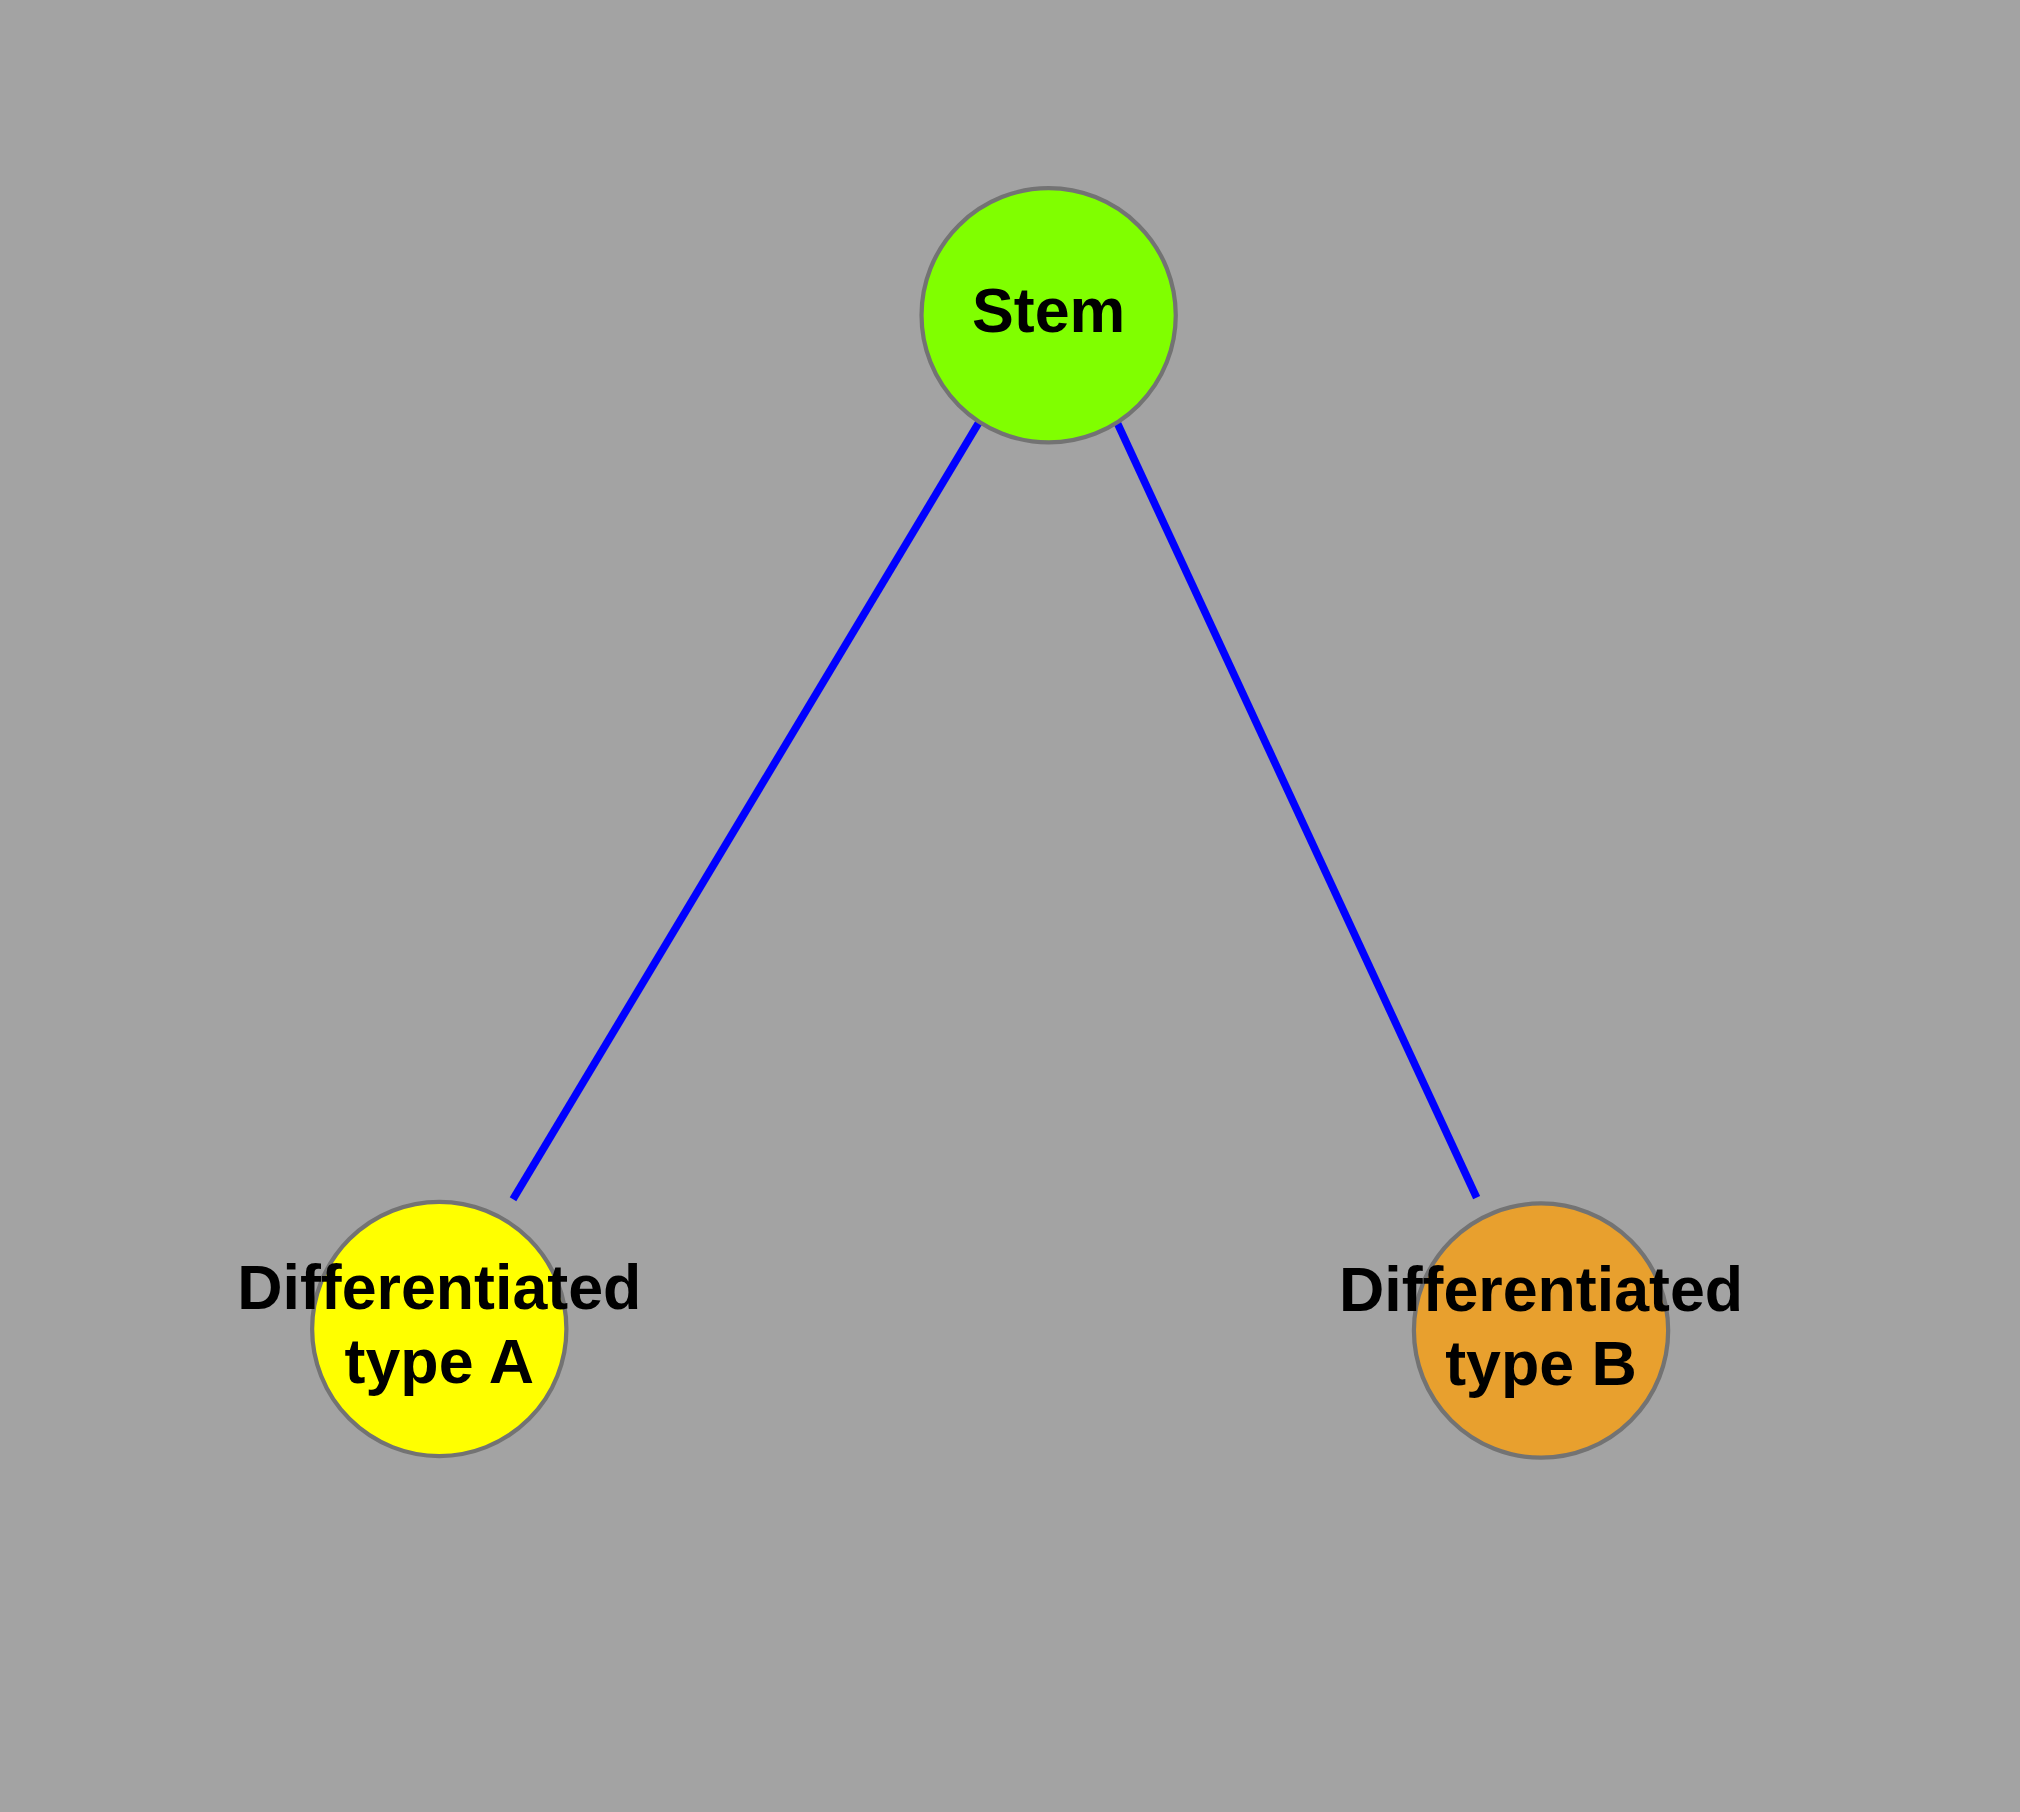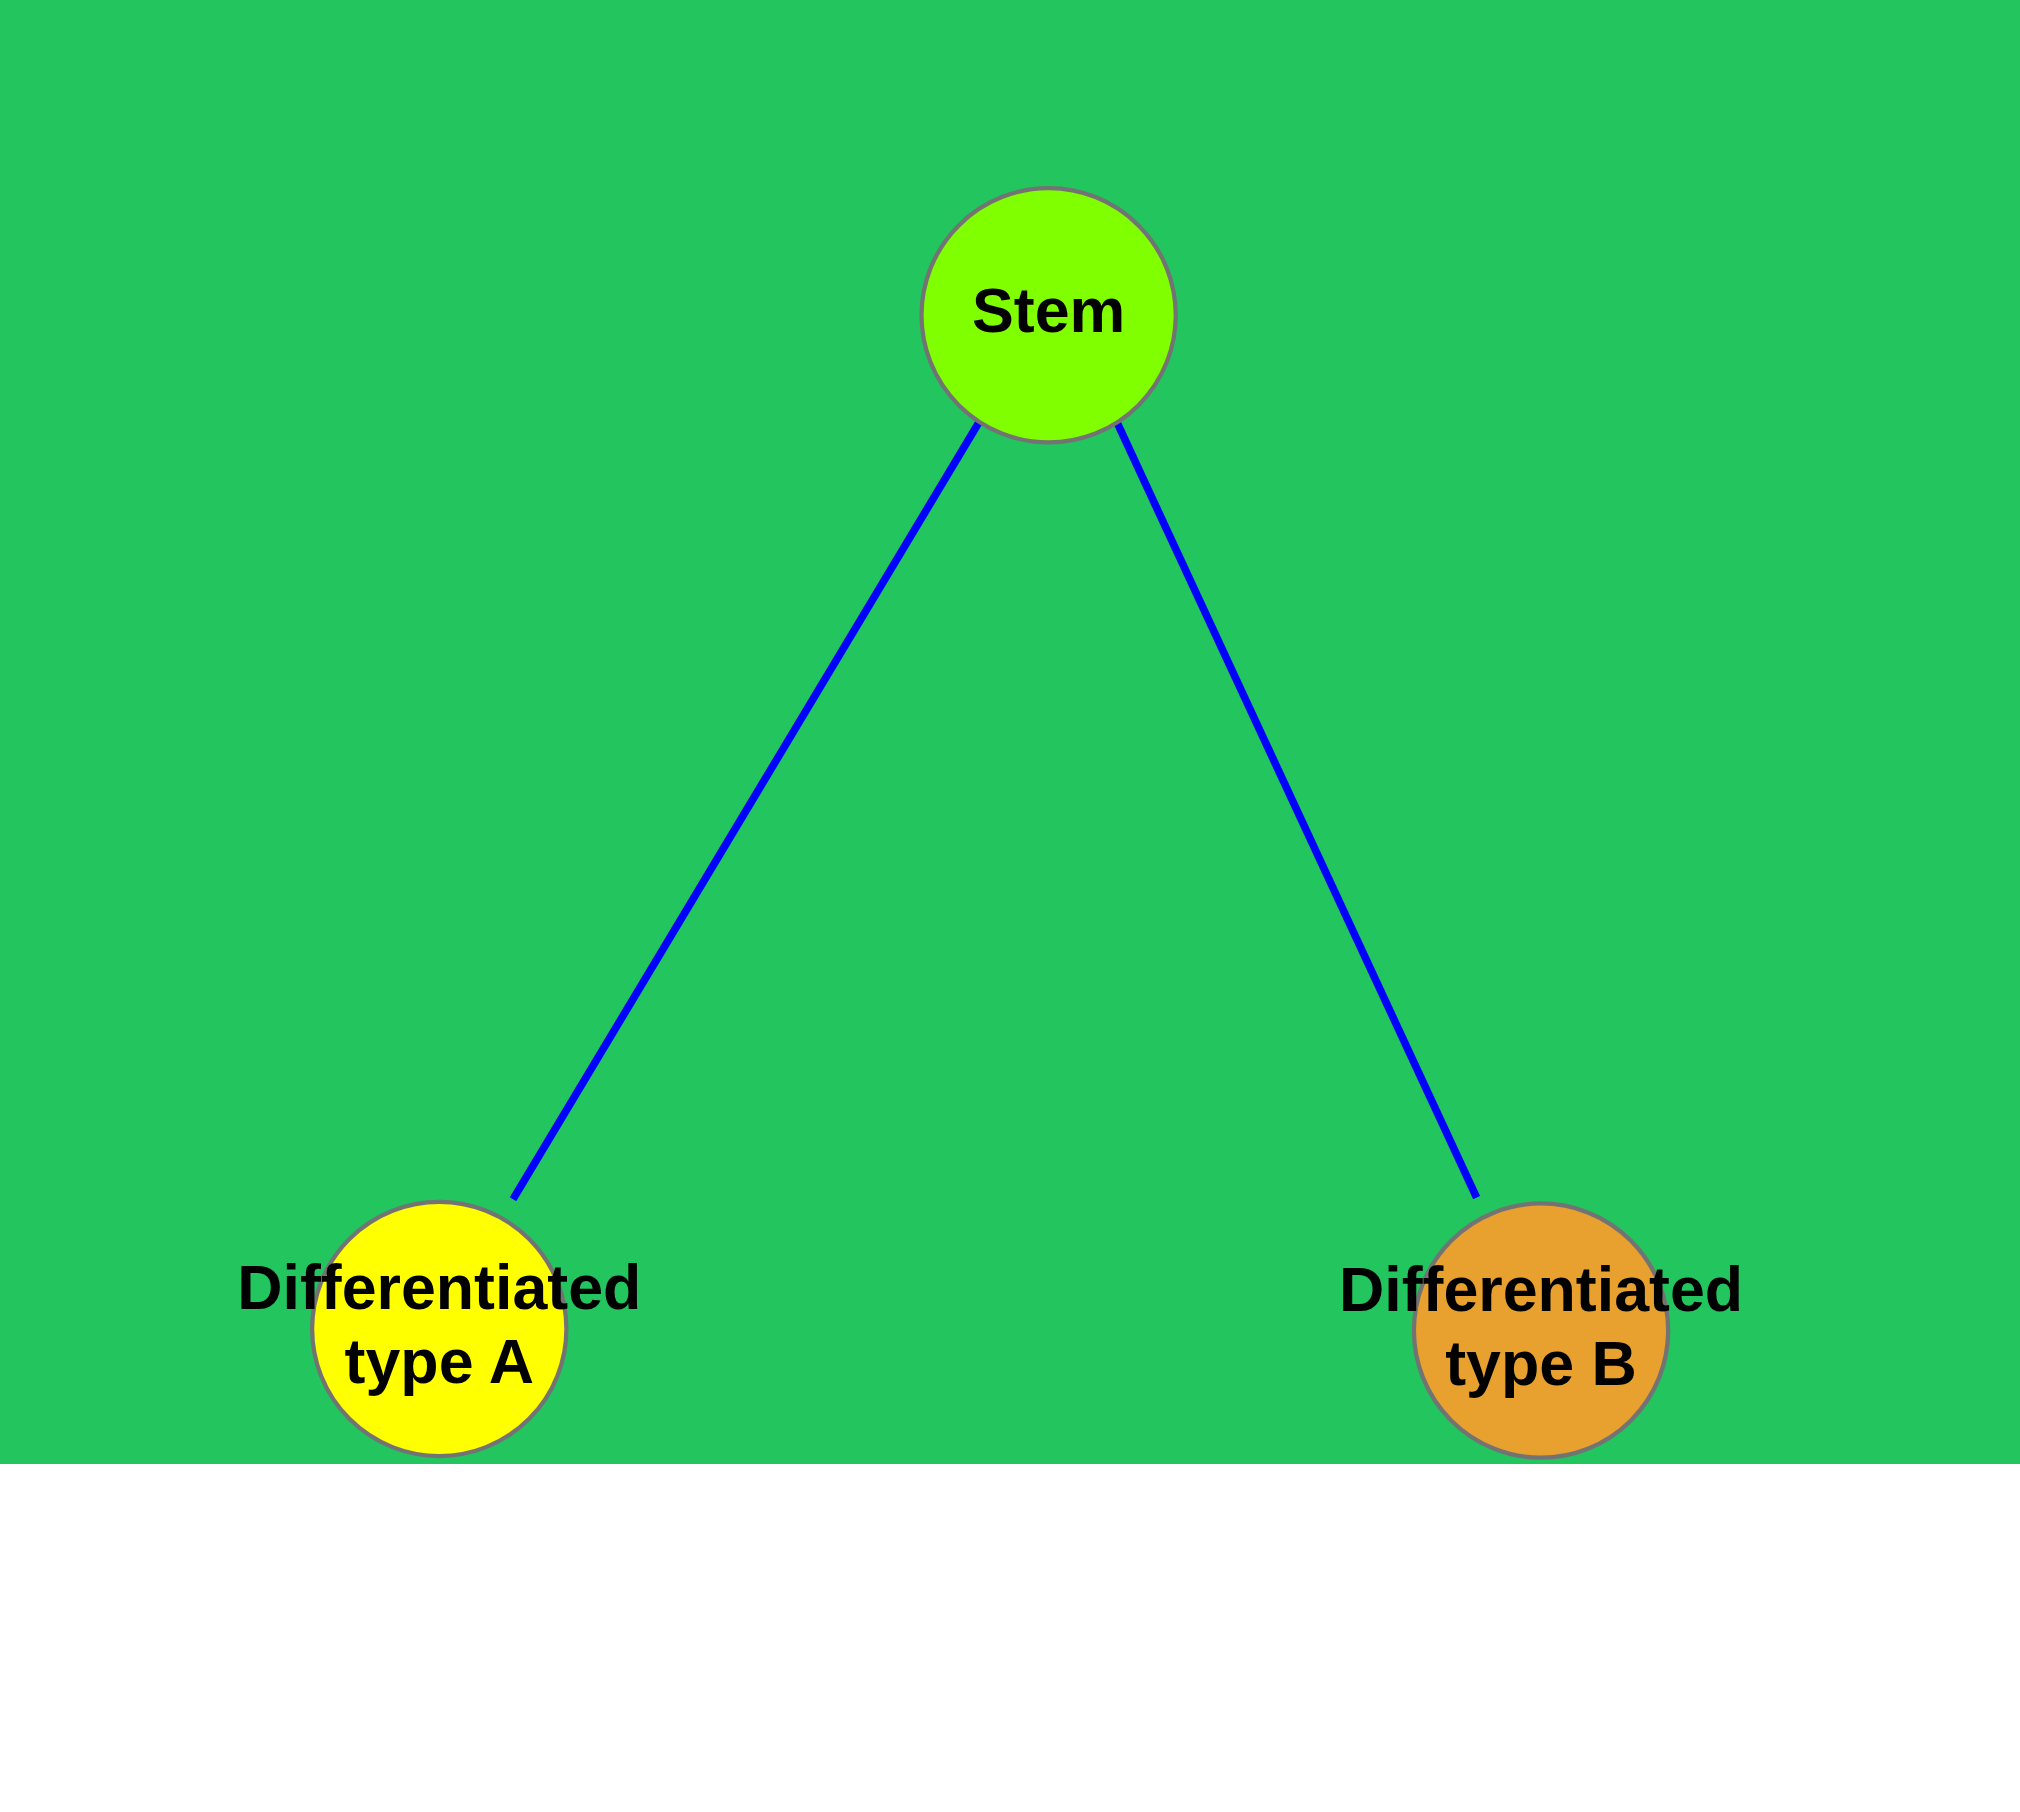--- a/index.html
+++ b/index.html
@@ -8,22 +8,22 @@
   }
   body {
     width: 2021px;
     height: 1812px;
     overflow: hidden;
     font-family: "Liberation Sans", sans-serif;
   }
   #canvas {
     position: relative;
     width: 2021px;
-    height: 1464px;
-    background: #22c55e;
+    height: 1812px;
+    background: #a3a3a3;
   }
   #graph-svg {
     position: absolute;
     left: 0;
     top: 0;
     width: 2021px;
     height: 1812px;
     display: block;
   }
   .node-label {

